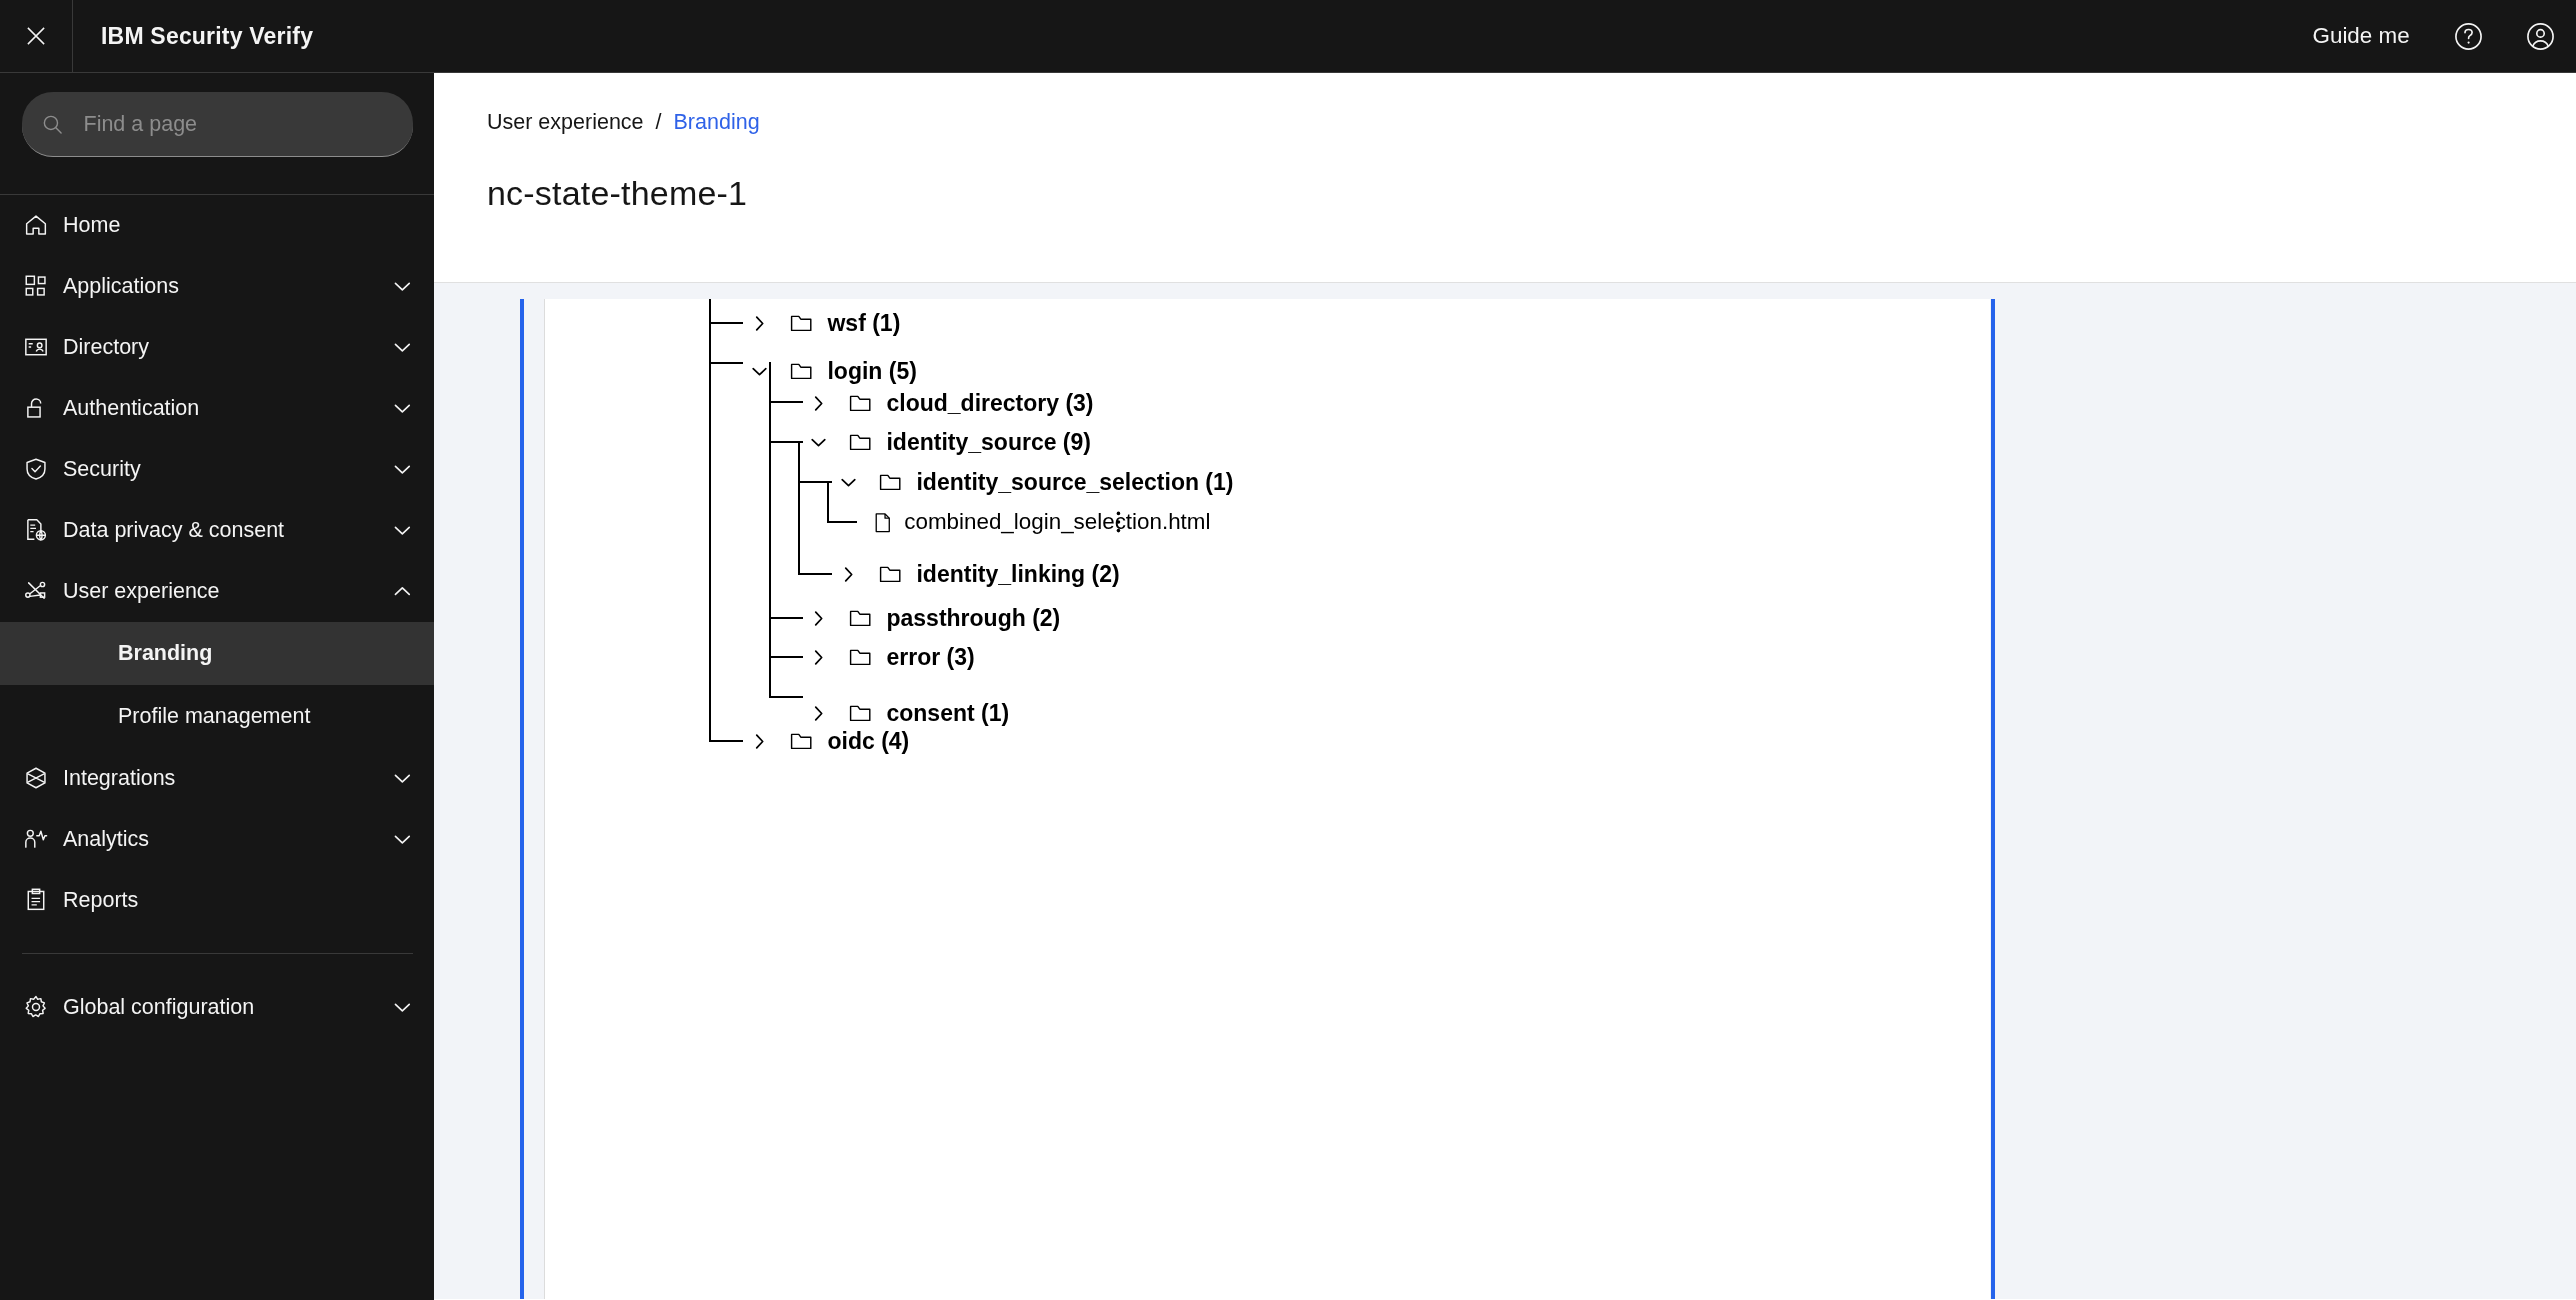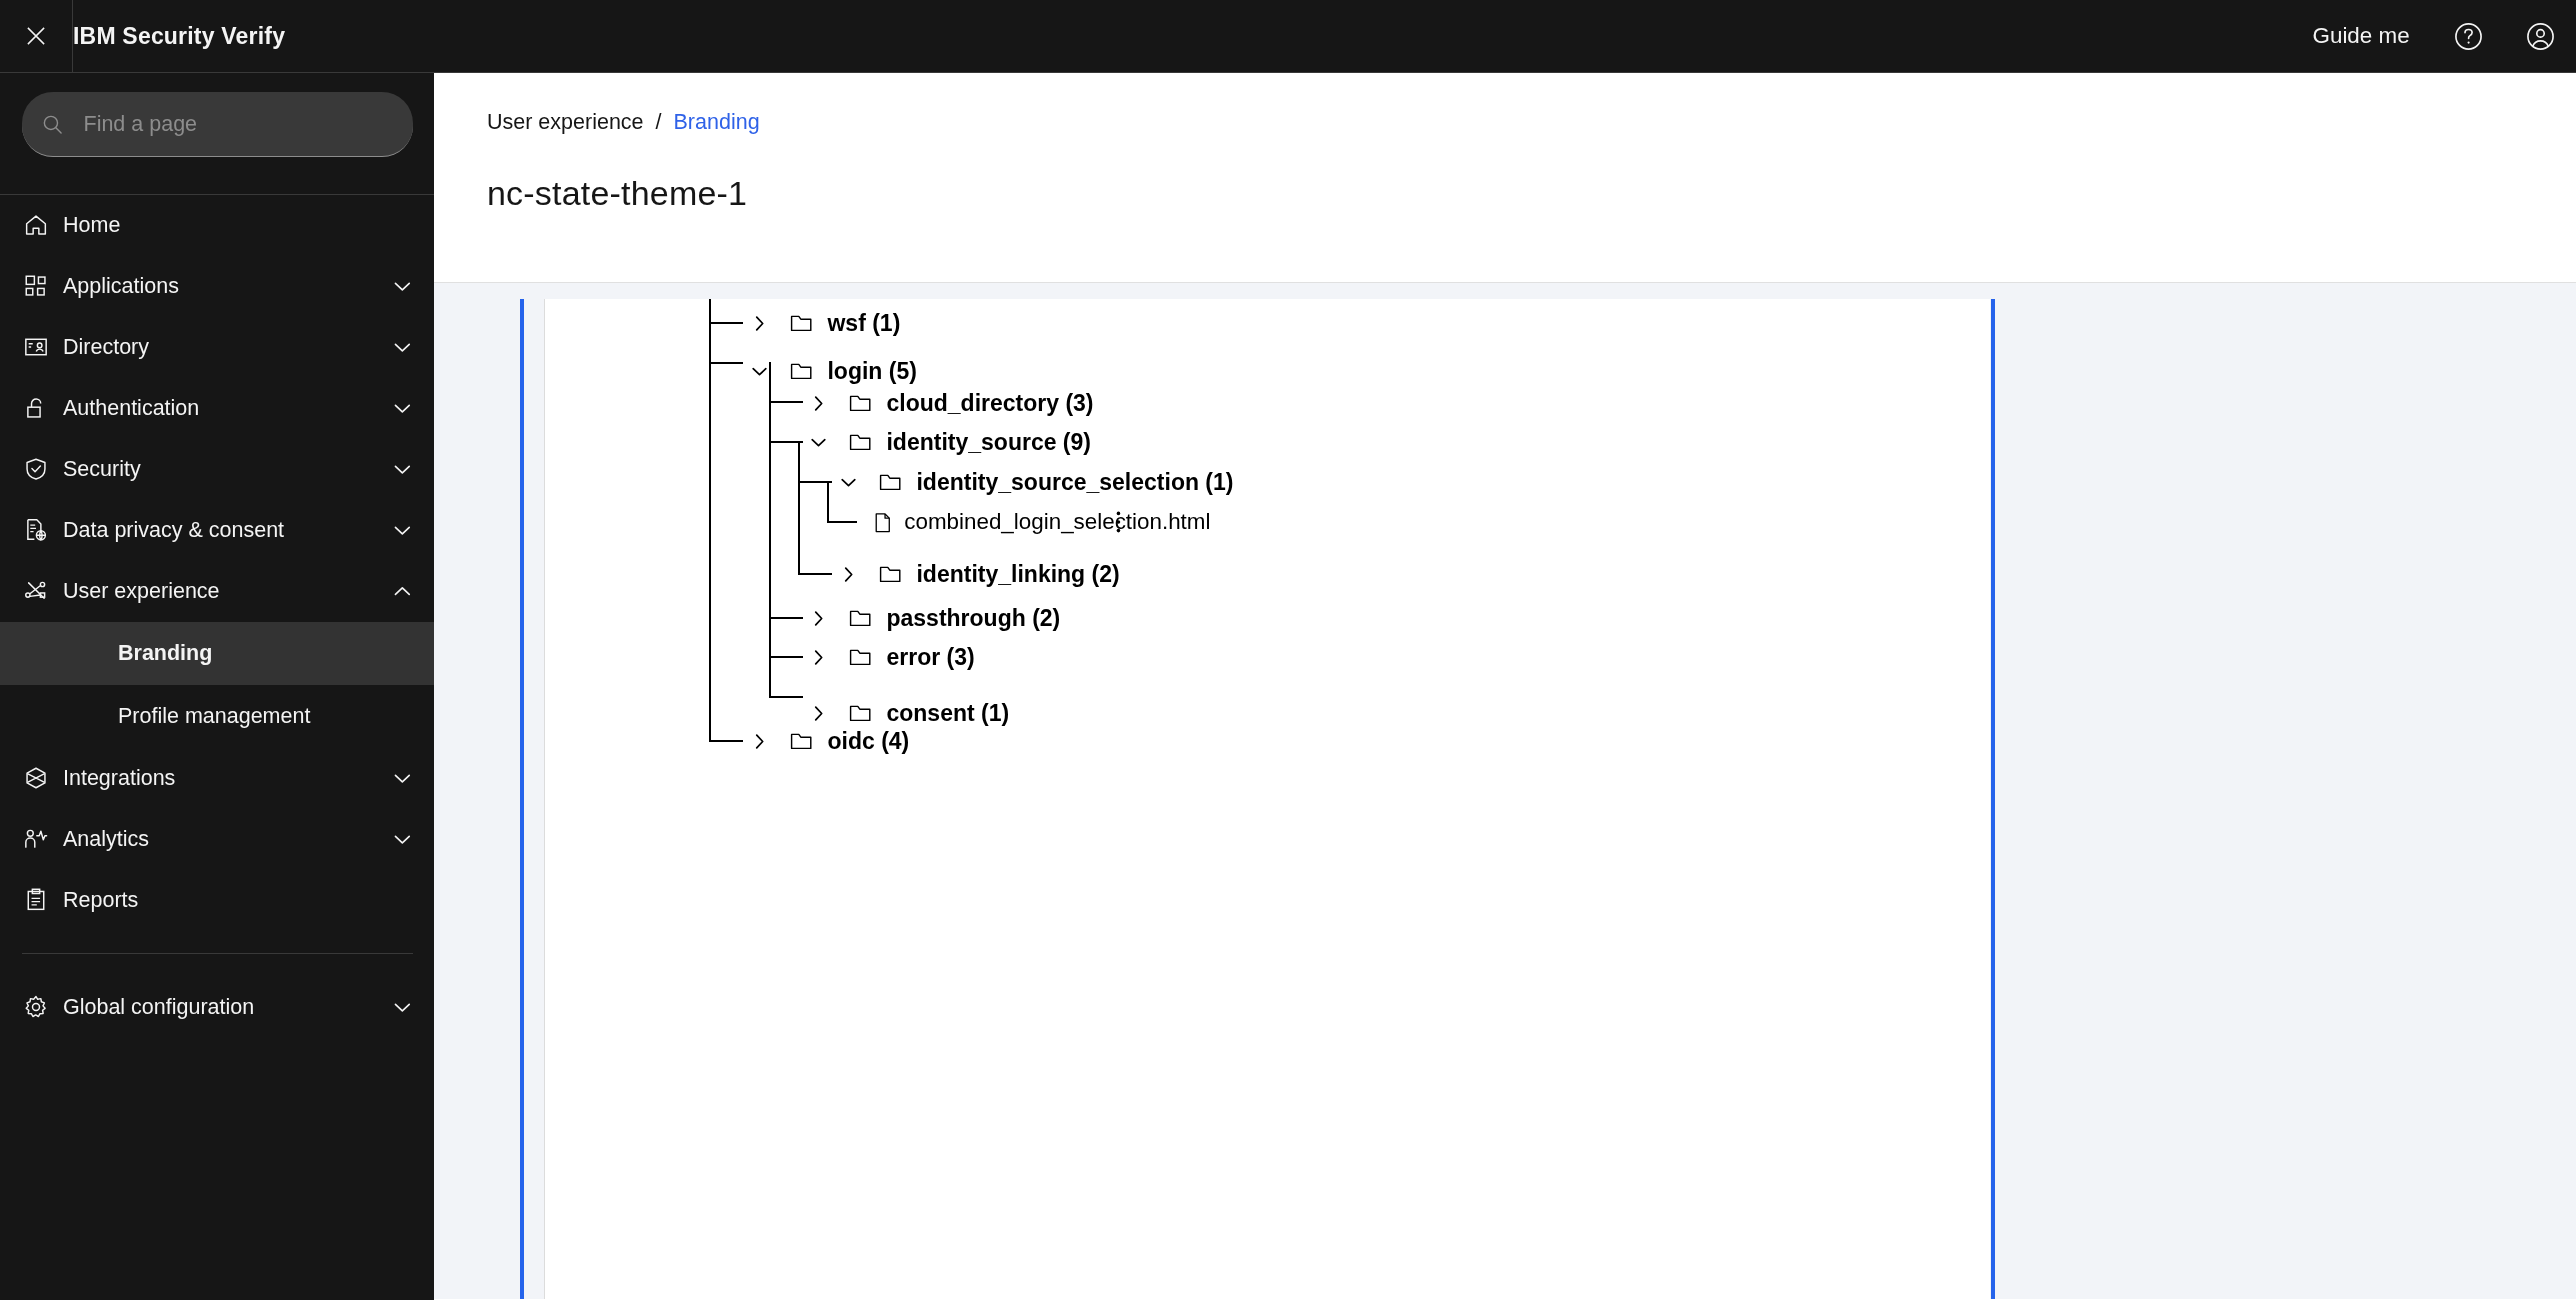--- a/index.html
+++ b/index.html
@@ -25,20 +25,21 @@
     width: 73px; height: 72px;
     display: flex; align-items: center; justify-content: center;
     border-right: 0.9px solid #393939;
     cursor: pointer;
   }
   .hdr-title {
     color: #f4f4f4;
     font-size: 23px;
     font-weight: 700;
     letter-spacing: 0.2px;
+    margin-left: 28px;
     text-align: center;
   }
   .hdr-spacer { flex: 1 1 auto; }
   .hdr-guide {
     color: #f4f4f4;
     font-size: 22.4px;
     padding: 0 22.4px;
     cursor: pointer;
     white-space: nowrap;
   }

